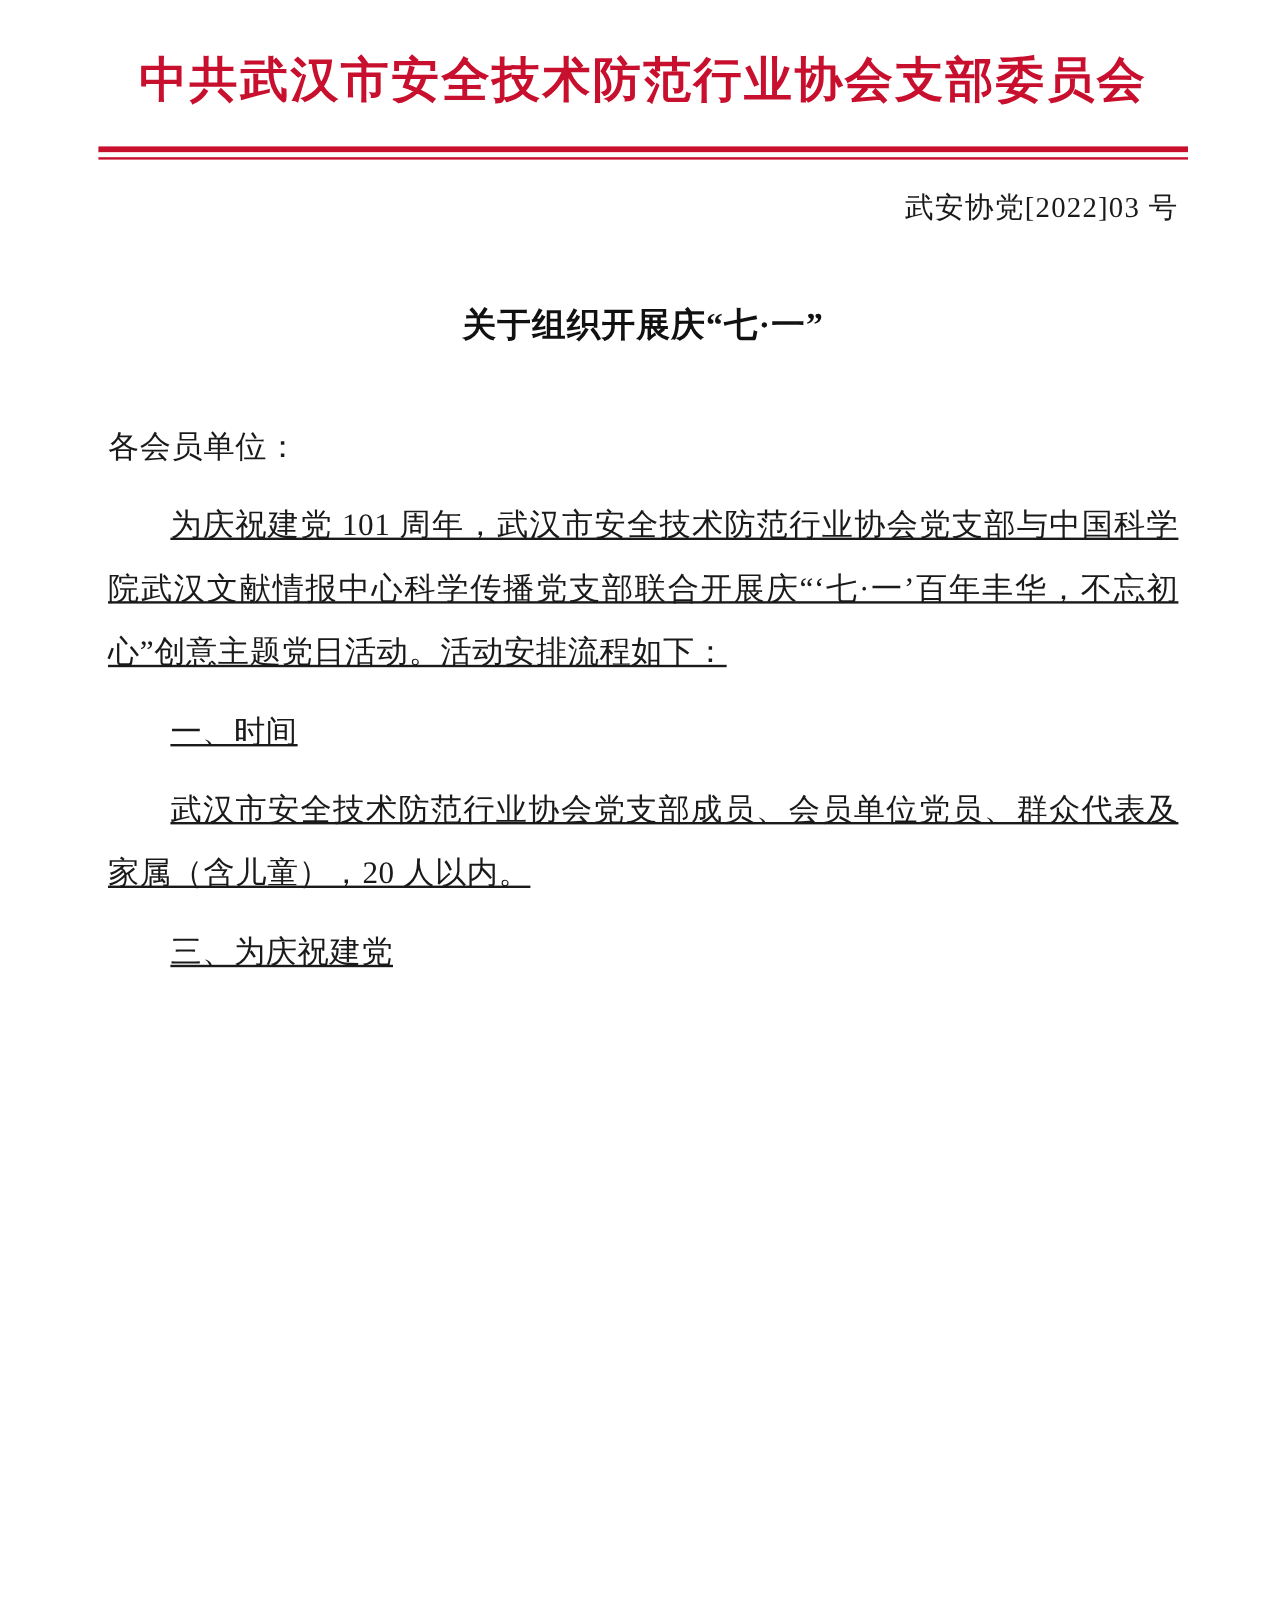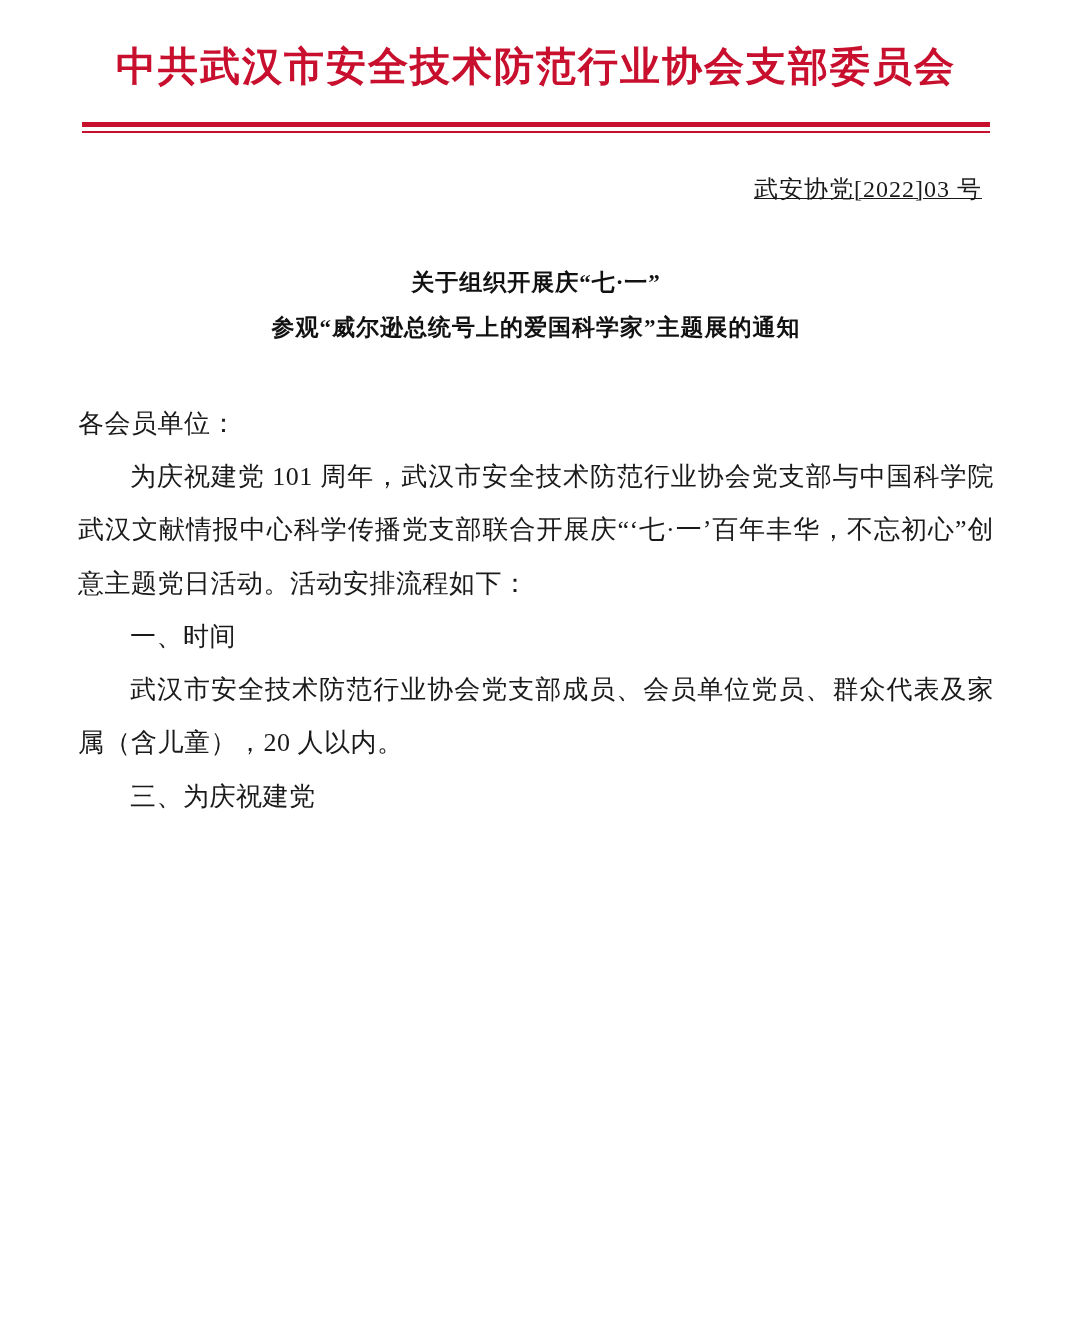--- a/index.html
+++ b/index.html
@@ -50,59 +50,59 @@
     height: 4px;
     background: #ffffff;
   }
   .masthead-rule-thin {
     height: 2px;
     background: #c8102e;
   }
 
   
   .doc-number-row {
-    margin-top: 40px;
+    margin-top: 24px;
     text-align: right;
     padding-right: 12px;
-    text-decoration: underline;
   }
   .doc-number {
     font-size: 24px;
     letter-spacing: 1px;
     color: #1a1a1a;
   }
 
   
   .doc-title {
     margin-top: 56px;
     text-align: center;
   }
   .doc-title-line {
     font-weight: bold;
-    font-size: 23px;
+    font-size: 28px;
     line-height: 1.95;
     letter-spacing: 1px;
     color: #111;
   }
 
   
   .doc-body {
     margin-top: 46px;
     font-size: 26px;
     line-height: 2.05;
     color: #1a1a1a;
     letter-spacing: 0.5px;
   }
   .para {
-    margin: 0;
+    margin: 12px;
     text-align: justify;
     text-justify: inter-ideograph;
   }
   .para.indent {
     text-indent: 2em;
+    text-decoration: underline;
   }
   .para.salutation {
     text-indent: 0;
   }
 </style>
 </head>
 <body>
 
 <div class="page">
 
@@ -114,21 +114,20 @@
       <div class="masthead-rule-thin"></div>
     </div>
   </div>
 
   <div class="doc-number-row">
     <span class="doc-number">武安协党[2022]03 号</span>
   </div>
 
   <div class="doc-title">
     <div class="doc-title-line">关于组织开展庆“七·一”</div>
-    <div class="doc-title-line">参观“威尔逊总统号上的爱国科学家”主题展的通知</div>
   </div>
 
   <div class="doc-body">
     <p class="para salutation">各会员单位：</p>
     <p class="para indent">为庆祝建党 101 周年，武汉市安全技术防范行业协会党支部与中国科学院武汉文献情报中心科学传播党支部联合开展庆“‘七·一’百年丰华，不忘初心”创意主题党日活动。活动安排流程如下：</p>
     <p class="para indent">一、时间</p>
     <p class="para indent">武汉市安全技术防范行业协会党支部成员、会员单位党员、群众代表及家属（含儿童），20 人以内。</p>
     <p class="para indent">三、为庆祝建党</p>
   </div>
 

